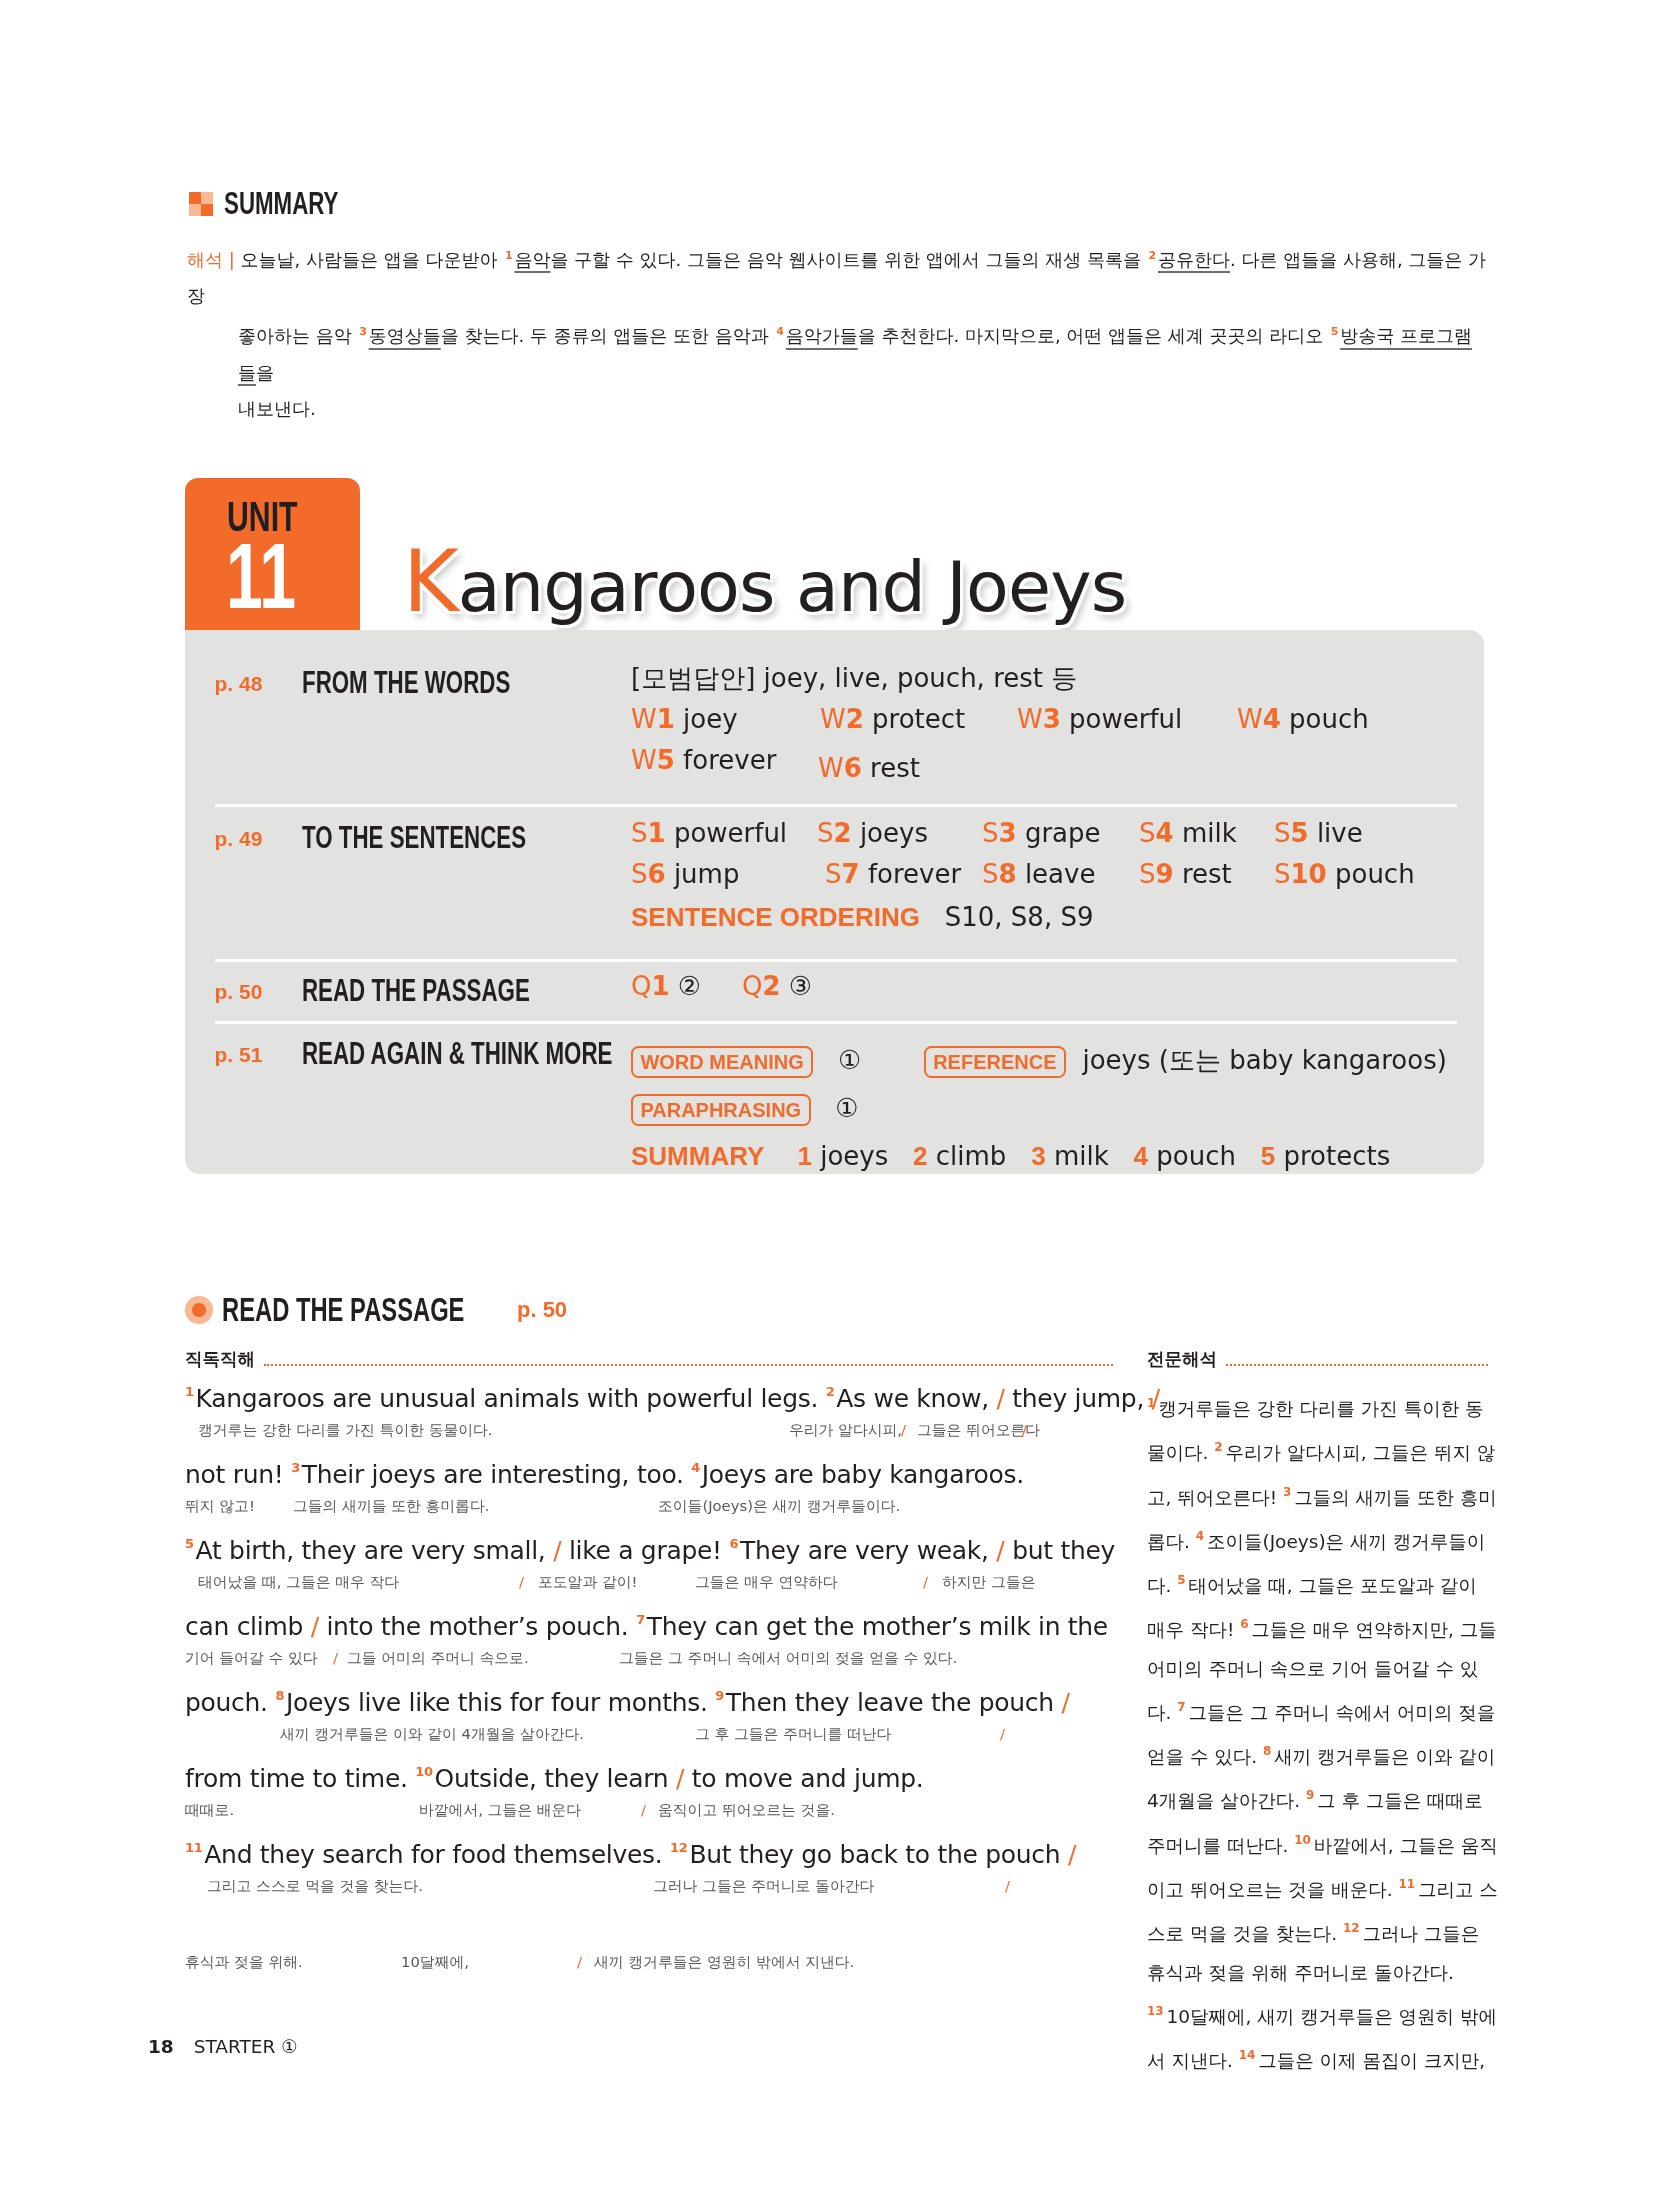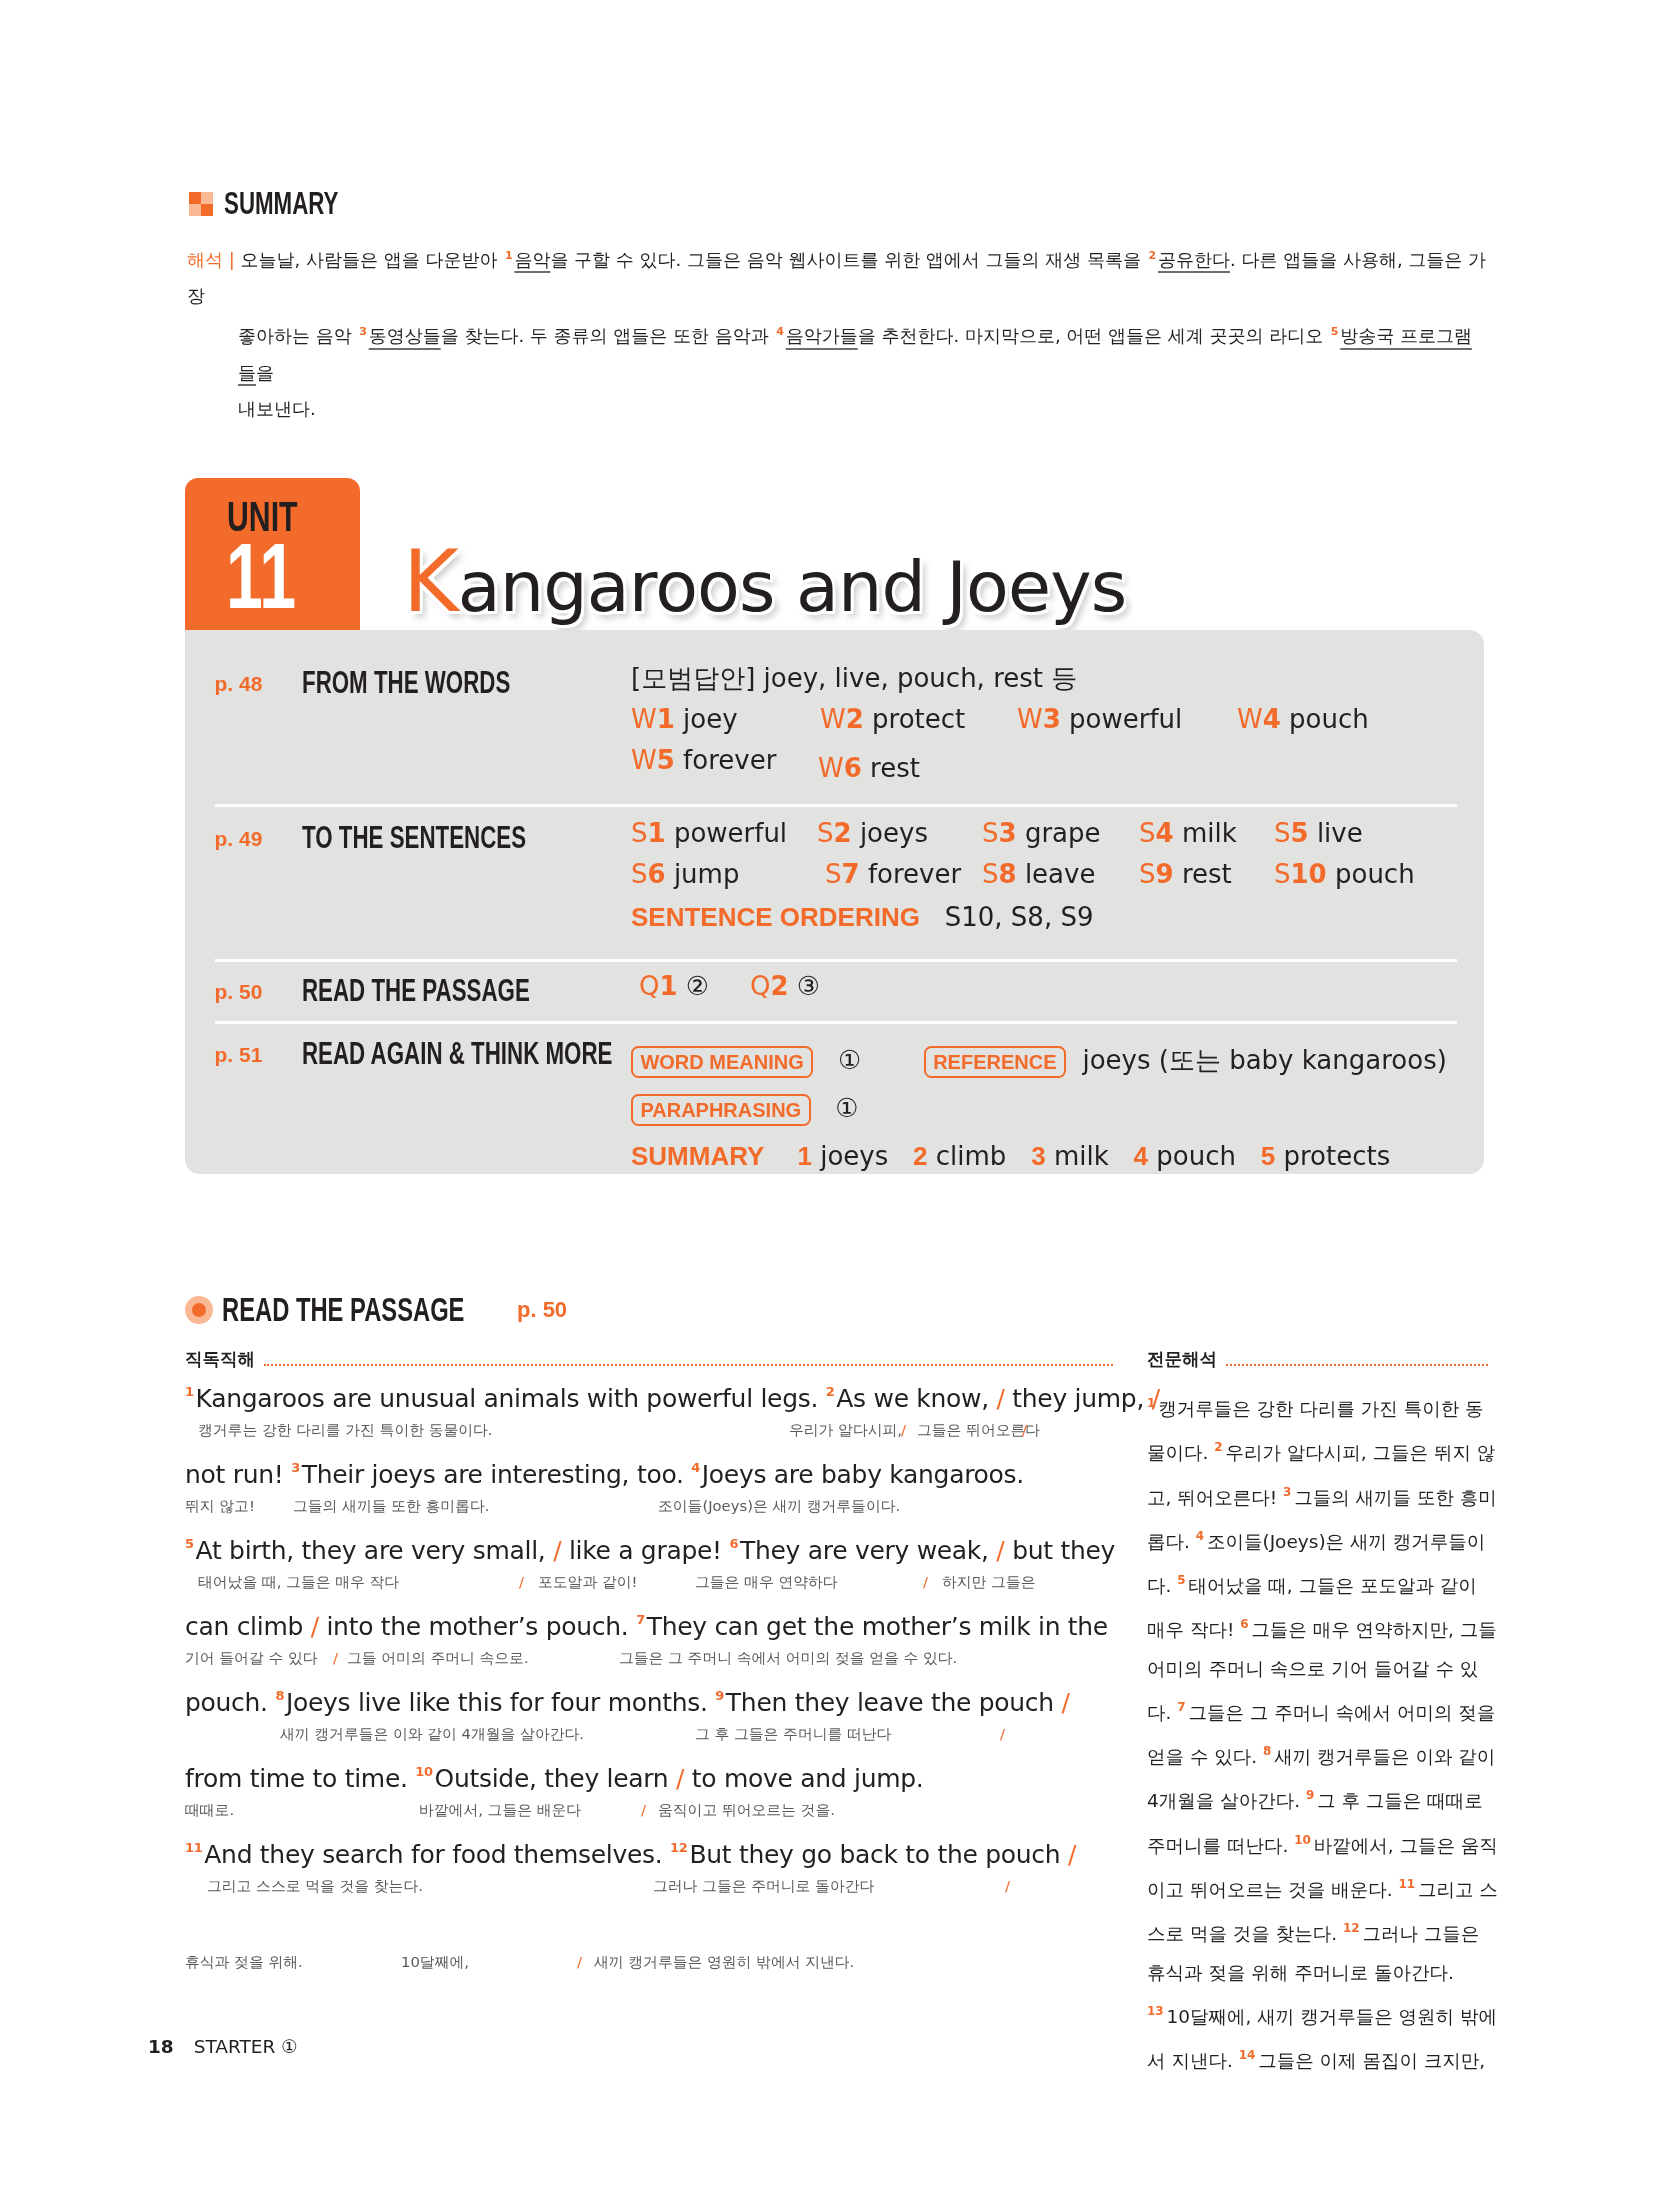--- a/index.html
+++ b/index.html
@@ -133,21 +133,21 @@
           <span class="ans-item" style="left: 643px;"><span class="k"><span>S</span><b>10</b></span> <span>pouch</span></span>
         </div>
       <div class="ans-line" style="margin-top:2px;"><span class="ord-label">SENTENCE ORDERING</span>&nbsp;&nbsp;&nbsp;<span>S10, S8, S9</span></div>
     </div>
   </div>
   <div class="divider" style="top:329px;"></div>
 
   <div class="ans-row" style="top:343px;">
     <span class="ans-page" style="top:7.4px;">p. 50</span>
     <span class="ans-section cond" style="top:0;">READ THE PASSAGE</span>
-    <div class="ans-content" style="top:-7.4px; width:812px;margin-left:8px;">
+    <div class="ans-content" style="top:-7.4px; width:812px;">
       <div class="ans-line" id="rp-line1">
           <span class="ans-item" style="left: 0px;"><span class="k"><span>Q</span><b>1</b></span> <span>②</span></span>
           <span class="ans-item" style="left: 111px;"><span class="k"><span>Q</span><b>2</b></span> <span>③</span></span>
         </div>
     </div>
   </div>
   <div class="divider" style="top:391px;"></div>
 
   <div class="ans-row" style="top:406px;">
     <span class="ans-page" style="top:7.4px;">p. 51</span>

